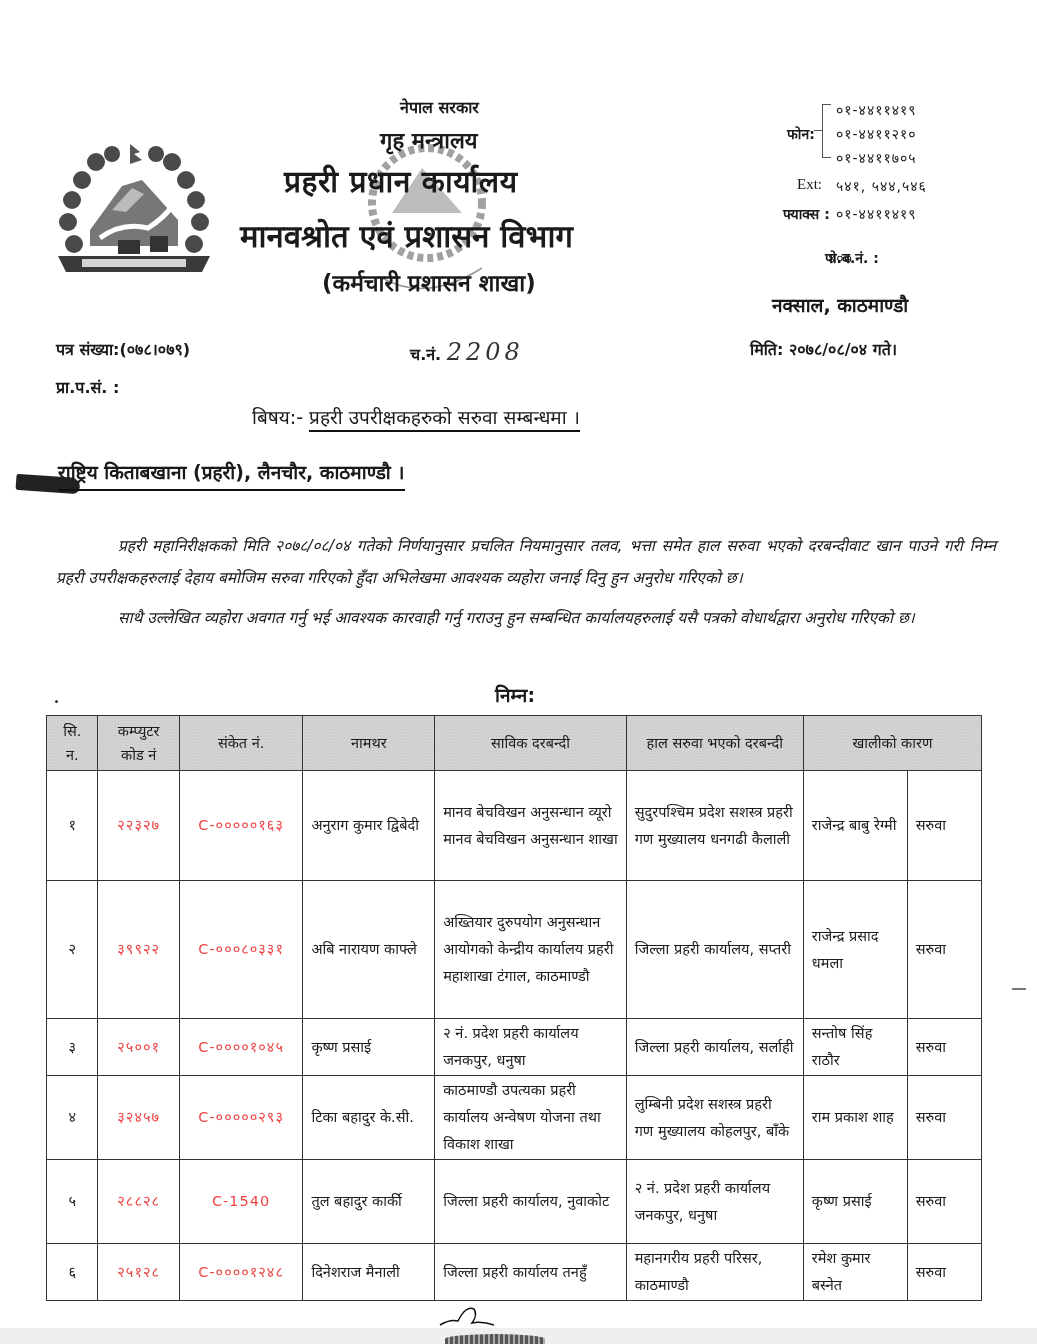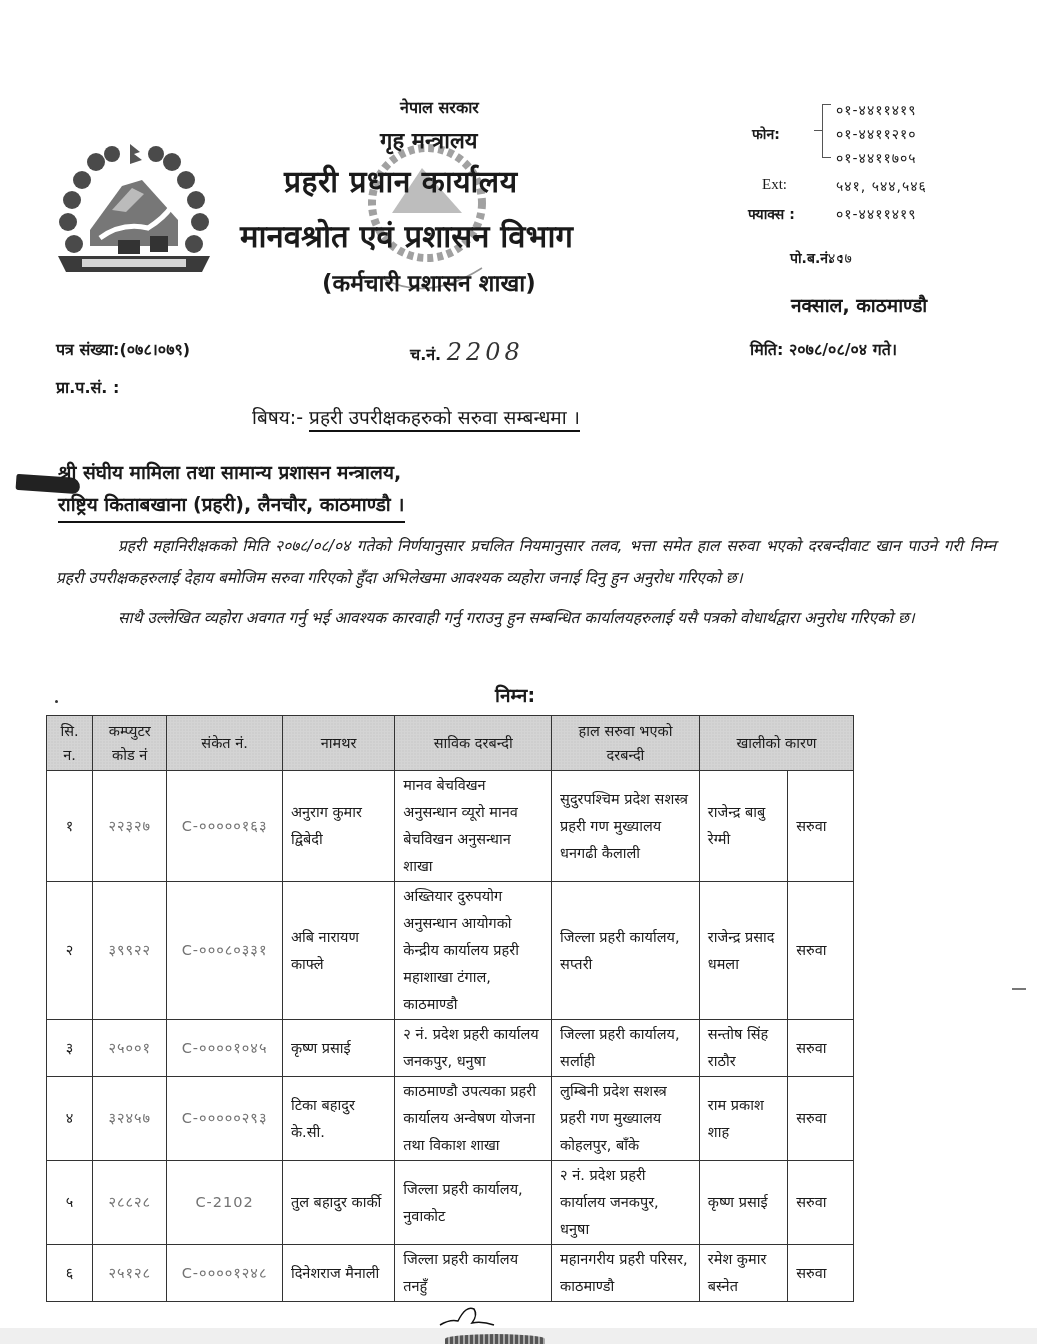--- a/index.html
+++ b/index.html
@@ -11,53 +11,53 @@
     .govt { left: 400px; top: 96px; font-size: 16px; font-weight: bold; }
     .ministry { left: 380px; top: 124px; font-size: 22px; font-weight: bold; }
     .office { left: 284px; top: 160px; font-size: 30px; font-weight: bold; letter-spacing: 0.5px; }
     .dept { left: 240px; top: 214px; font-size: 31px; font-weight: bold; }
     .branch { left: 322px; top: 266px; font-size: 23px; font-weight: bold; }
 
     .emblem { left: 52px; top: 140px; width: 164px; height: 140px; }
     .seal { left: 352px; top: 128px; width: 150px; height: 175px; opacity: 0.55; }
 
     .contact { font-size: 14px; }
-    .contact .lbl { position: absolute; font-weight: bold; }
+    .contact .lbl { position: absolute; font-weight: bold; margin-left: 35px; }
     .contact .val { position: absolute; letter-spacing: 1px; }
     .brace { position: absolute; left: 822px; top: 104px; width: 8px; height: 52px; border-left: 1.5px solid #555; border-top: 1px solid #555; border-bottom: 1px solid #555; }
     .brace-tick { position: absolute; left: 814px; top: 130px; width: 8px; border-top: 1.5px solid #555; }
-    .address { left: 772px; top: 292px; font-size: 19px; font-weight: bold; margin-left: 19px; }
+    .address { left: 772px; top: 292px; font-size: 19px; font-weight: bold; }
 
     .ref-row { top: 338px; font-size: 16px; font-weight: bold; }
     .chn-val { font-family: "DejaVu Serif", serif; font-style: italic; font-weight: normal; font-size: 24px; color: #333; letter-spacing: 4px; }
     .subject { left: 252px; top: 404px; font-size: 19px; }
     .subject .u { border-bottom: 2px solid #111; padding-bottom: 2px; }
     .addressee { left: 58px; top: 456px; font-size: 19px; font-weight: bold; line-height: 32px; }
     .addressee .line2 { border-bottom: 2px solid #111; display: inline-block; padding-bottom: 1px; }
     .ink-mark { left: 16px; top: 476px; width: 64px; height: 16px; background: #222; border-radius: 10px 40px 30px 12px; transform: rotate(4deg); }
 
     .para { left: 56px; width: 940px; font-size: 15.5px; line-height: 32px; text-align: justify; font-style: italic; }
     .para .indent { display: inline-block; width: 62px; }
 
     .nimna { left: 495px; top: 682px; font-size: 19px; font-weight: bold; border-bottom: 2px solid #111; padding-bottom: 18px; }
     .dot { left: 55px; top: 700px; width: 3px; height: 3px; background: #333; border-radius: 50%; }
 
     table.main {
-      position: absolute; left: 46px; top: 715px; width: 808px; border-collapse: collapse;
+      position: absolute; left: 46px; top: 715px; width: 936px; border-collapse: collapse;
       font-size: 14.5px; line-height: 27px;
     }
     table.main th, table.main td { border: 1.2px solid #333; padding: 1px 8px; vertical-align: middle; }
     table.main th {
       font-weight: normal; text-align: center; height: 52px; line-height: 24px;
       background-color: #d4d4d4;
       background-image: radial-gradient(#bdbdbd 0.6px, transparent 0.8px);
       background-size: 3px 3px;
     }
     table.main td.c { text-align: center; }
-    table.main td.num { letter-spacing: 1px; color: #737373; }
+    table.main td.num { letter-spacing: 1px; color: #ef4444; }
 
     .signature { left: 436px; top: 1305px; width: 60px; height: 22px; }
     .bottom-band { left: 0; top: 1328px; width: 1037px; height: 16px; background: #efefef; }
     .bottom-seal { left: 445px; top: 1334px; width: 100px; height: 10px; background: repeating-linear-gradient(90deg, #555 0 3px, #aaa 3px 5px); border-radius: 50% 50% 0 0; }
     .edge-mark { left: 1012px; top: 988px; width: 14px; height: 2px; background: #777; }
   </style>
 </head>
 <body>
 
 <svg class="abs emblem" viewBox="0 0 164 140">
@@ -121,21 +121,20 @@
 <div class="abs ref-row" style="left:750px;">मिति: २०७८/०८/०४ गते।</div>
 <div class="abs ref-row" style="left:56px;top:376px;">प्रा.प.सं. :</div>
 
 <div class="abs subject">
   <span>बिषय:-</span>
   <span class="u">प्रहरी उपरीक्षकहरुको सरुवा सम्बन्धमा ।</span>
 </div>
 
 <div class="abs ink-mark"></div>
 <div class="abs addressee">
-  <div>श्री संघीय मामिला तथा सामान्य प्रशासन मन्त्रालय,</div>
   <div class="line2">राष्ट्रिय किताबखाना (प्रहरी), लैनचौर, काठमाण्डौ ।</div>
 </div>
 
 <div class="abs para" style="top:530px;">
   <span class="indent"></span><span>प्रहरी महानिरीक्षकको मिति २०७८/०८/०४ गतेको निर्णयानुसार प्रचलित नियमानुसार तलव, भत्ता समेत हाल सरुवा भएको दरबन्दीवाट खान पाउने गरी निम्न प्रहरी उपरीक्षकहरुलाई देहाय बमोजिम सरुवा गरिएको हुँदा अभिलेखमा आवश्यक व्यहोरा जनाई दिनु हुन अनुरोध गरिएको छ।</span>
 </div>
 <div class="abs para" style="top:602px;">
   <span class="indent"></span><span>साथै उल्लेखित व्यहोरा अवगत गर्नु भई आवश्यक कारवाही गर्नु गराउनु हुन सम्बन्धित कार्यालयहरुलाई यसै पत्रको वोधार्थद्वारा अनुरोध गरिएको छ।</span>
 </div>
 
@@ -201,21 +200,21 @@
       <td class="c num">C-०००००२९३</td>
       <td>टिका बहादुर के.सी.</td>
       <td>काठमाण्डौ उपत्यका प्रहरी कार्यालय अन्वेषण योजना तथा विकाश शाखा</td>
       <td>लुम्बिनी प्रदेश सशस्त्र प्रहरी गण मुख्यालय कोहलपुर, बाँके</td>
       <td>राम प्रकाश शाह</td>
       <td>सरुवा</td>
     </tr>
     <tr style="height:84px;">
       <td class="c">५</td>
       <td class="c num">२८८२८</td>
-      <td class="c num">C-2102</td>
+      <td class="c num">C-1540</td>
       <td>तुल बहादुर कार्की</td>
       <td>जिल्ला प्रहरी कार्यालय, नुवाकोट</td>
       <td>२ नं. प्रदेश प्रहरी कार्यालय जनकपुर, धनुषा</td>
       <td>कृष्ण प्रसाई</td>
       <td>सरुवा</td>
     </tr>
     <tr style="height:56px;">
       <td class="c">६</td>
       <td class="c num">२५१२८</td>
       <td class="c num">C-००००१२४८</td>

